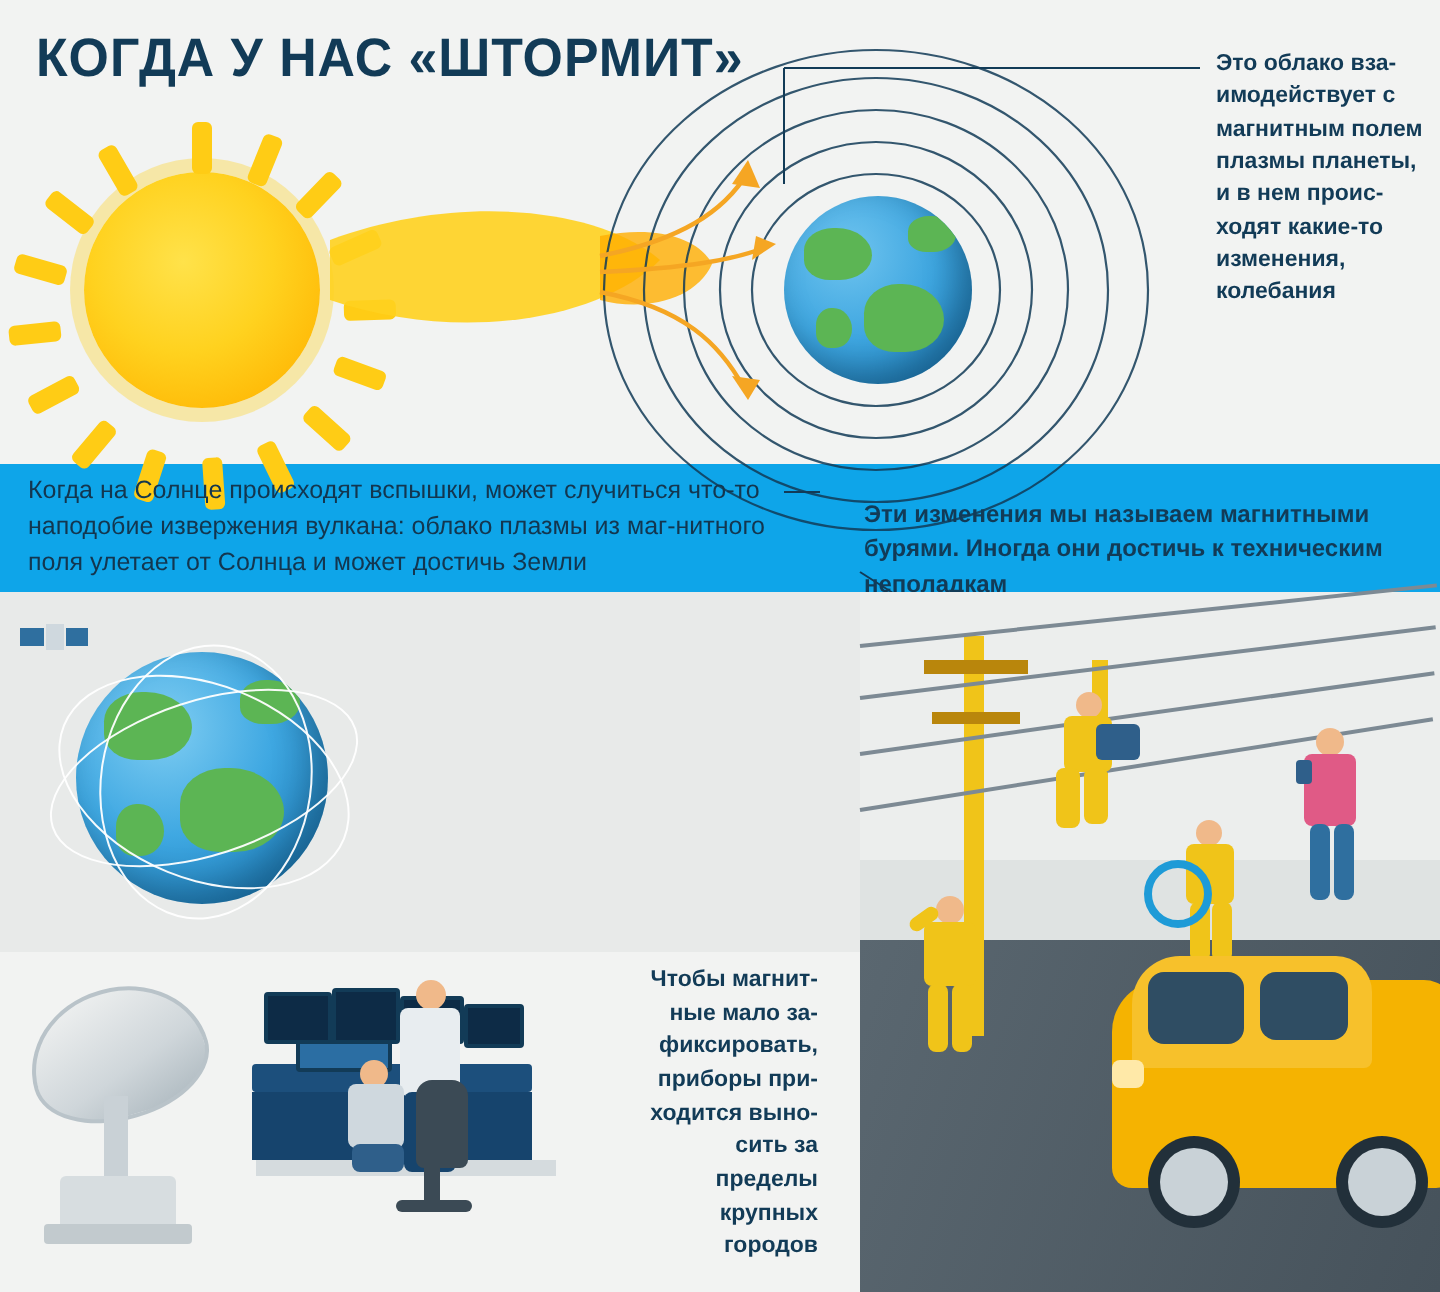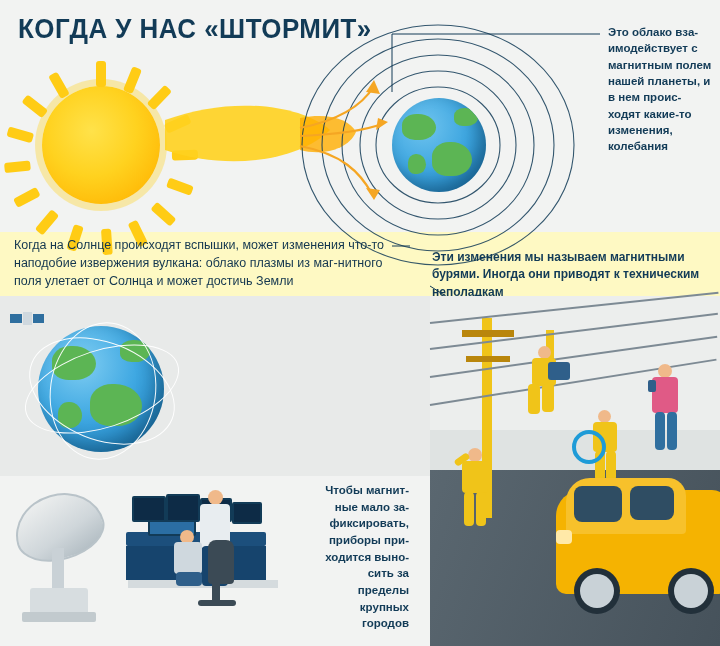--- a/index.html
+++ b/index.html
@@ -3,21 +3,21 @@
 <meta charset="utf-8">
 <style>
   html,body{margin:0;padding:0;}
   body{
     width:720px;height:646px;
     background:#eef0ef;
     font-family:"Liberation Sans", sans-serif;
     overflow:hidden;
     position:relative;
   }
-  #root{position:relative;width:720px;height:646px;overflow:hidden;background:#fef9c3;}
+  #root{position:relative;width:720px;height:646px;overflow:hidden;background:#0ea5e9;}
 
   
   .band-top{position:absolute;left:0;top:0;width:720px;height:232px;background:#f2f3f2;}
   .title{
     position:absolute;left:18px;top:14px;
     font-size:27px;font-weight:bold;color:#123b57;
     letter-spacing:0.5px;font-family:"Liberation Sans", sans-serif;
     transform:scaleX(0.96);transform-origin:left center;
   }
 
@@ -159,43 +159,43 @@
     </g>
   </svg>
 
   <div class="earth-top">
     <div class="cont" style="left:10px;top:16px;width:34px;height:26px;"></div>
     <div class="cont" style="left:40px;top:44px;width:40px;height:34px;"></div>
     <div class="cont" style="left:16px;top:56px;width:18px;height:20px;"></div>
     <div class="cont" style="left:62px;top:10px;width:24px;height:18px;"></div>
   </div>
 
-  <div class="note-cloud">Это облако вза-имодействует с магнитным полем нашей планеты, и в нем проис-ходят какие-то изменения, колебания</div>
-  <div class="note-sun">Когда на Солнце происходят вспышки, может изменения что-то наподобие извержения вулкана: облако плазмы из маг-нитного поля улетает от Солнца и может достичь Земли</div>
+  <div class="note-cloud">Это облако вза-имодействует с магнитным полем плазмы планеты, и в нем проис-ходят какие-то изменения, колебания</div>
+  <div class="note-sun">Когда на Солнце происходят вспышки, может случиться что-то наподобие извержения вулкана: облако плазмы из маг-нитного поля улетает от Солнца и может достичь Земли</div>
 
   <div class="band-mid"></div>
   <div class="mid-left"></div>
 
   <div class="sat">
     <b style="left:0;top:8px;width:12px;height:9px;background:#2f6f9f;"></b>
     <b style="left:13px;top:6px;width:9px;height:13px;background:#cfd8de;"></b>
     <b style="left:23px;top:8px;width:11px;height:9px;background:#2f6f9f;"></b>
   </div>
 
   <div class="earth-mid">
     <div class="cont" style="left:14px;top:20px;width:44px;height:34px;"></div>
     <div class="cont" style="left:52px;top:58px;width:52px;height:42px;"></div>
     <div class="cont" style="left:20px;top:76px;width:24px;height:26px;"></div>
     <div class="cont" style="left:82px;top:14px;width:30px;height:22px;"></div>
   </div>
   <div class="orbit" style="left:22px;top:350px;width:158px;height:76px;transform:rotate(-18deg);"></div>
   <div class="orbit" style="left:26px;top:342px;width:150px;height:96px;transform:rotate(22deg);"></div>
   <div class="orbit" style="left:50px;top:322px;width:104px;height:136px;transform:rotate(8deg);"></div>
 
-  <div class="note-storms">Эти изменения мы называем магнитными бурями. Иногда они приводят к техническим неполадкам</div>
+  <div class="note-storms">Эти изменения мы называем магнитными бурями. Иногда они достичь к техническим неполадкам</div>
 
   <div class="band-low"></div>
 
   <div class="dish">
     <div class="bowl"></div>
     <div class="mast"></div>
     <div class="base"></div>
     <div style="position:absolute;left:14px;top:120px;width:74px;height:10px;background:#c2cace;border-radius:2px;"></div>
   </div>
 

